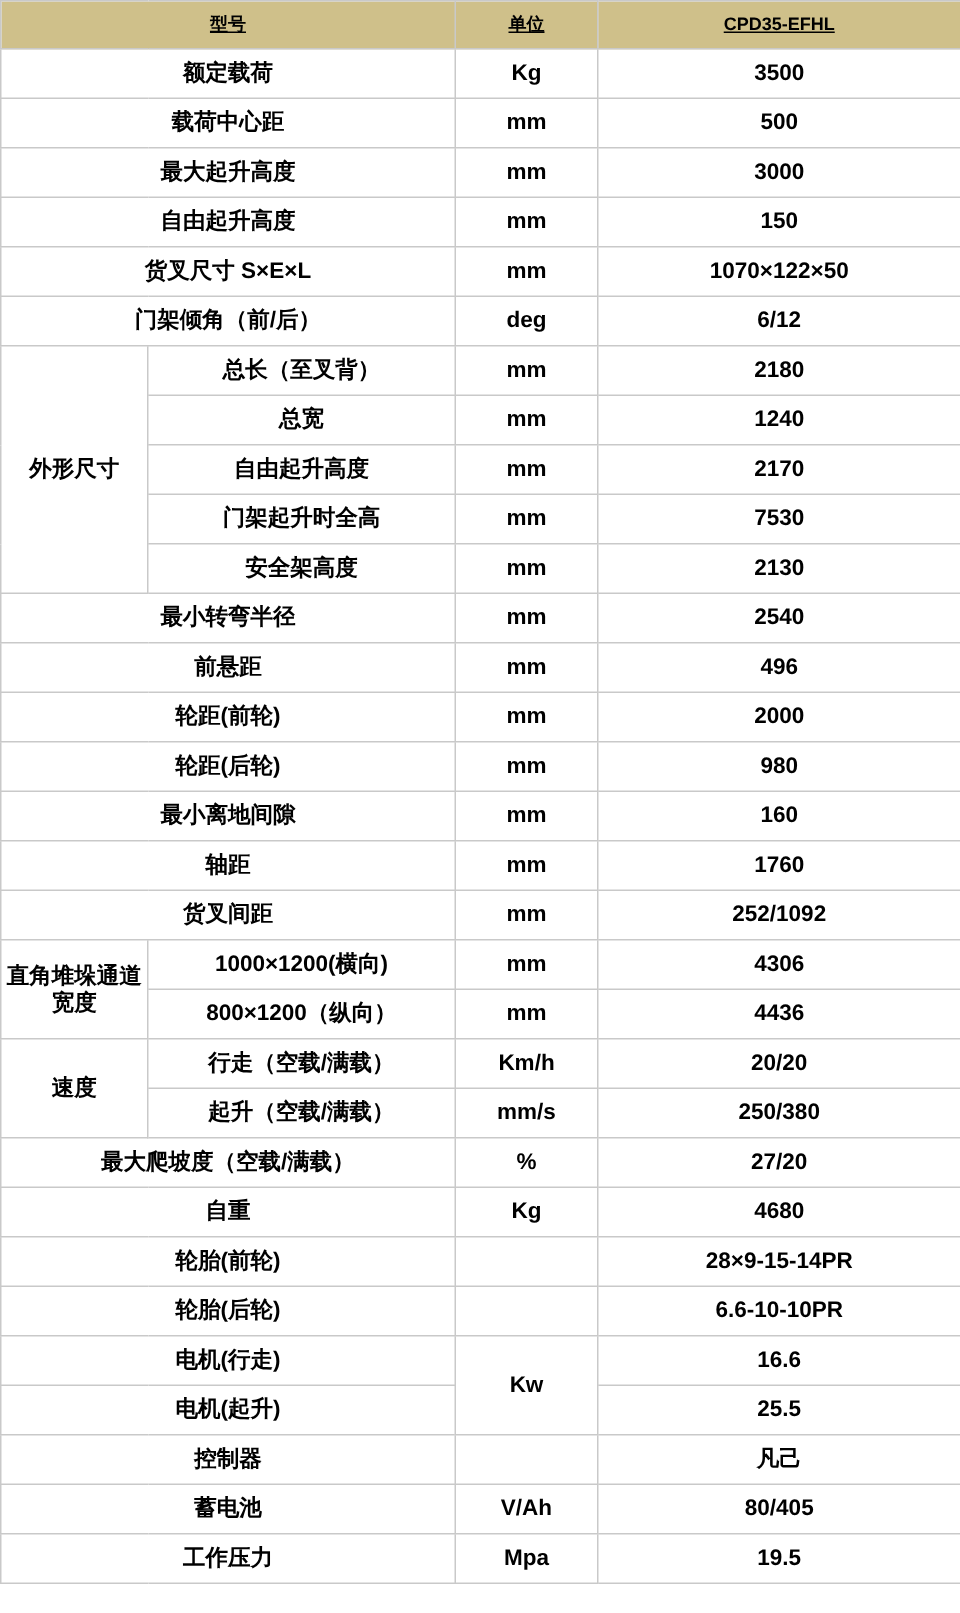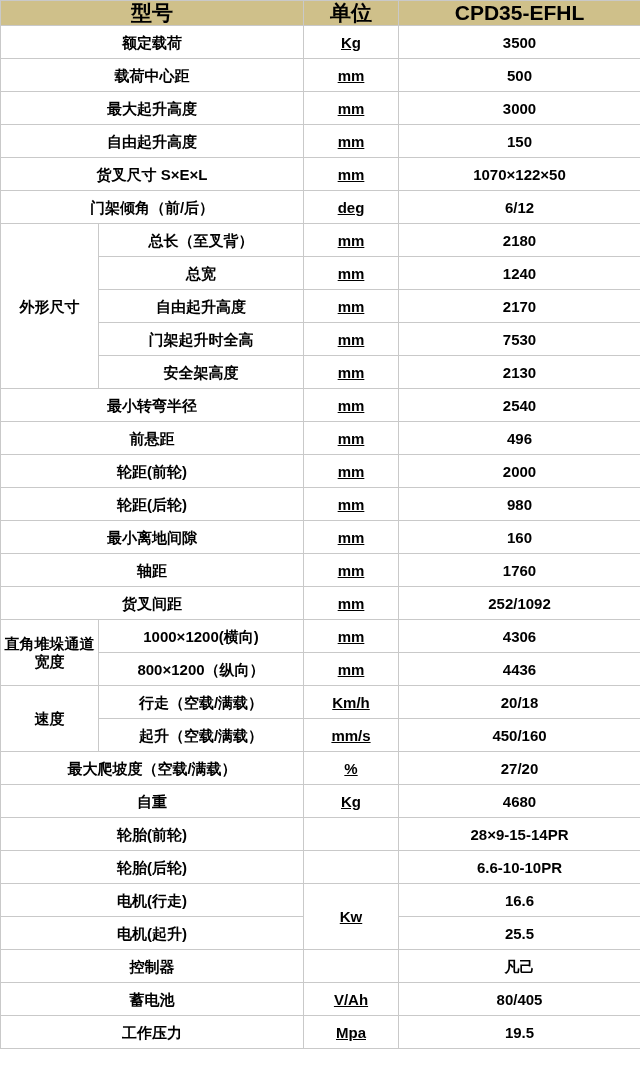--- a/index.html
+++ b/index.html
@@ -31,36 +31,36 @@
     font-size: 15px;
     font-weight: bold;
     padding: 0;
     height: 33px;
     line-height: 1.15;
     box-sizing: border-box;
   }
   #spec-table thead th {
     background: #cfc08a;
     color: #000000;
-    height: 16px;
-    font-size: 21px;
+    height: 32px;
+    font-size: 12px;
+    text-decoration: underline;
   }
   #spec-table tbody td {
     background: #ffffff;
   }
   td.group-label {
     font-size: 15px;
   }
   td.sub-label {
     font-size: 15px;
   }
   td.unit-cell {
     font-size: 15px;
     font-weight: bold;
-    text-decoration: underline;
   }
   td.value-cell {
     font-size: 15px;
     font-weight: bold;
     margin-left: 40px;
   }
 </style>
 </head>
 <body>
 
@@ -178,26 +178,26 @@
       </tr>
       <tr>
         <td class="sub-label">800×1200（纵向）</td>
         <td class="unit-cell">mm</td>
         <td class="value-cell">4436</td>
       </tr>
       <tr>
         <td class="group-label" rowspan="2">速度</td>
         <td class="sub-label">行走（空载/满载）</td>
         <td class="unit-cell">Km/h</td>
-        <td class="value-cell">20/18</td>
+        <td class="value-cell">20/20</td>
       </tr>
       <tr>
         <td class="sub-label">起升（空载/满载）</td>
         <td class="unit-cell">mm/s</td>
-        <td class="value-cell">450/160</td>
+        <td class="value-cell">250/380</td>
       </tr>
       <tr>
         <td class="group-label" colspan="2">最大爬坡度（空载/满载）</td>
         <td class="unit-cell">%</td>
         <td class="value-cell">27/20</td>
       </tr>
       <tr>
         <td class="group-label" colspan="2">自重</td>
         <td class="unit-cell">Kg</td>
         <td class="value-cell">4680</td>

